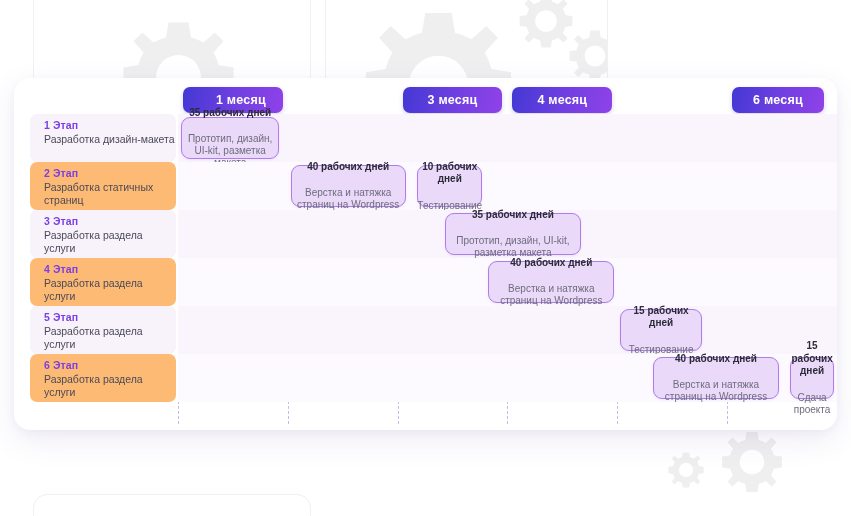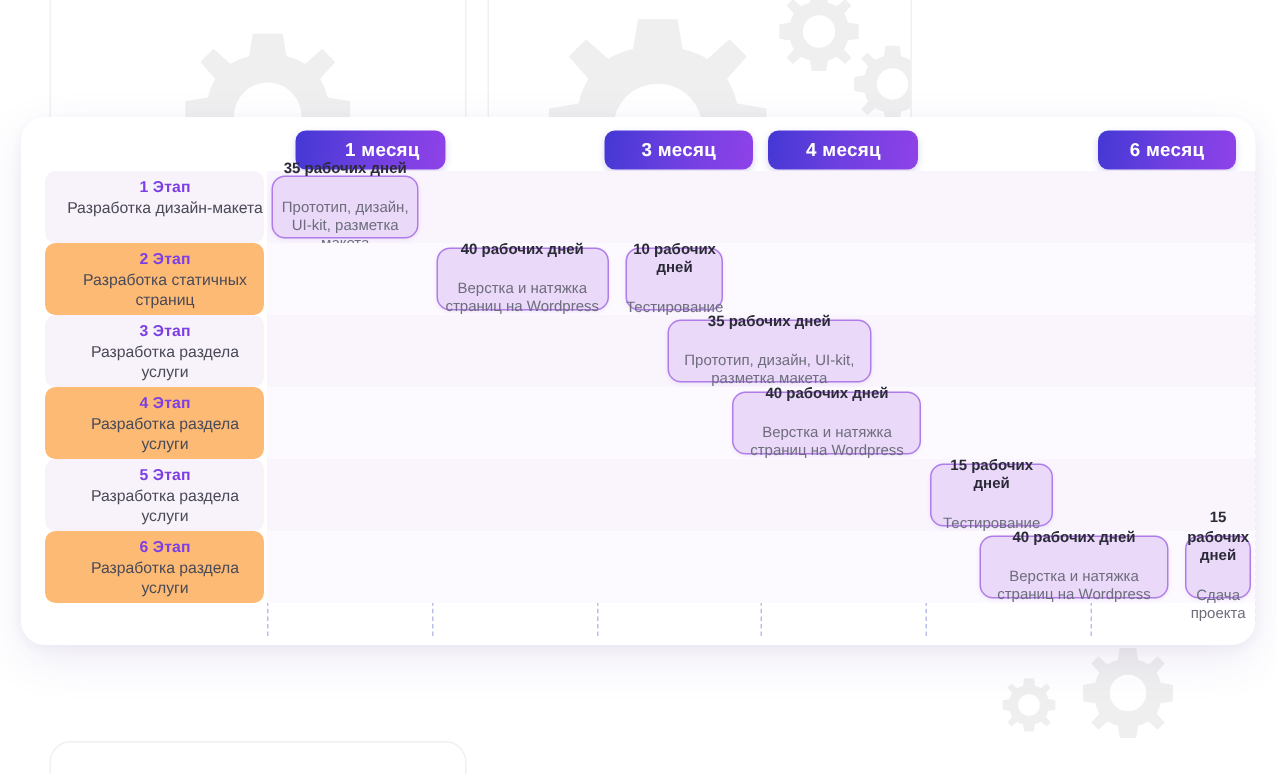--- a/index.html
+++ b/index.html
@@ -104,21 +104,20 @@
 
   .stage-cell {
     position: absolute;
     left: 16px;
     top: 0;
     width: 146px;
     height: 48px;
     border-radius: 7px;
     background: #f8f2fb;
     padding: 5px 0 0 14px;
-    text-align: center;
   }
   .grid-row.alt .stage-cell { background: #fdba74; }
 
   .stage-num {
     font-size: 10.5px;
     font-weight: bold;
     color: #7b3fe4;
     line-height: 13px;
     letter-spacing: 0.1px;
   }
@@ -198,21 +197,21 @@
     <div id="vlines">
         <div class="vline" style="left: 164px;"></div>
         <div class="vline" style="left: 273.8px;"></div>
         <div class="vline" style="left: 383.6px;"></div>
         <div class="vline" style="left: 493.4px;"></div>
         <div class="vline" style="left: 603.2px;"></div>
         <div class="vline" style="left: 713px;"></div>
         <div class="vline" style="left: 822.8px;"></div>
       </div>
     <div id="header-row">
-        <div class="month-pill" style="left: 183px; width: 99.8px; padding-left: 16px;">1 месяц</div>
+        <div class="month-pill" style="left: 169px; width: 99.8px; padding-left: 16px;">1 месяц</div>
         <div class="month-pill" style="left: 388.6px; width: 99.8px;">3 месяц</div>
         <div class="month-pill" style="left: 498.4px; width: 99.8px;">4 месяц</div>
         <div class="month-pill" style="left: 718px; width: 92px;">6 месяц</div>
       </div>
     <div id="rows">
         <div class="grid-row" style="top: 36px; width: 823px;">
           <div class="stripe" style="left: 164px; width: 658.8px;"></div>
           <div class="stage-cell">
             <div class="stage-num">1 Этап</div>
             <div class="stage-desc">Разработка дизайн-макета</div>

